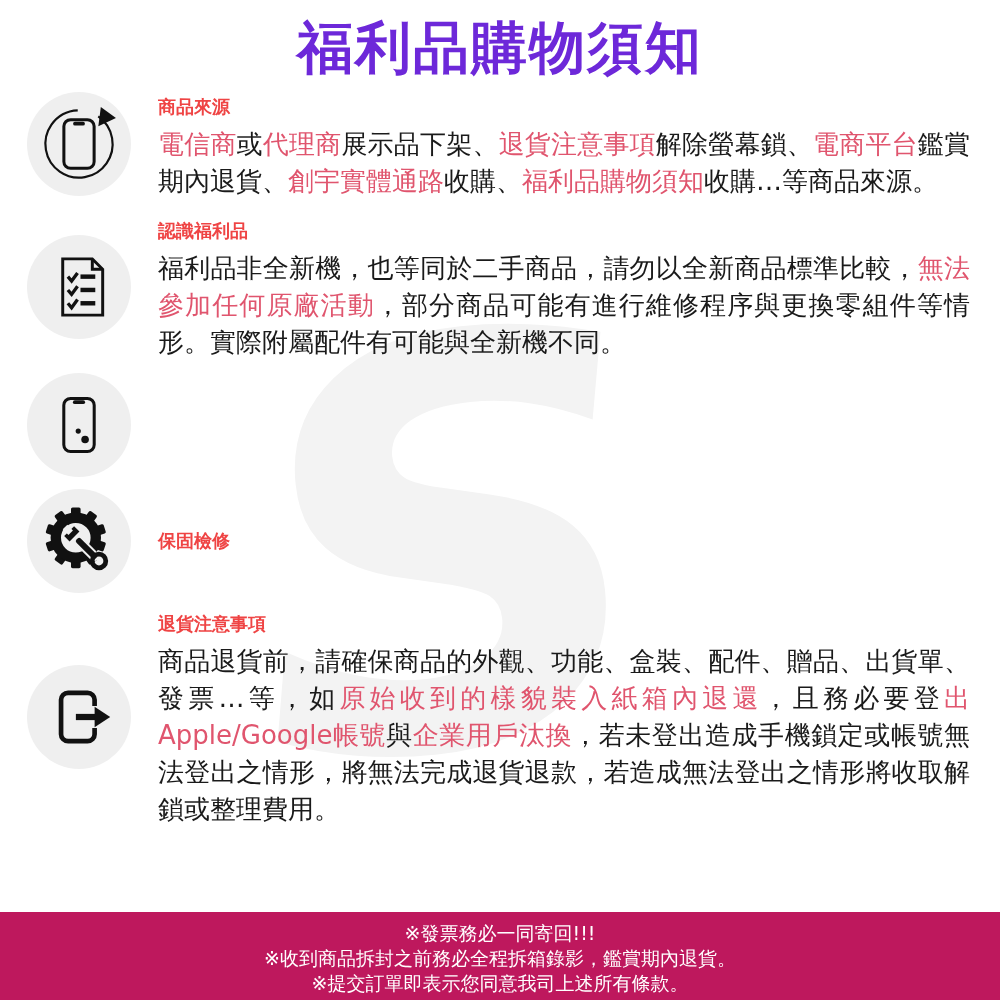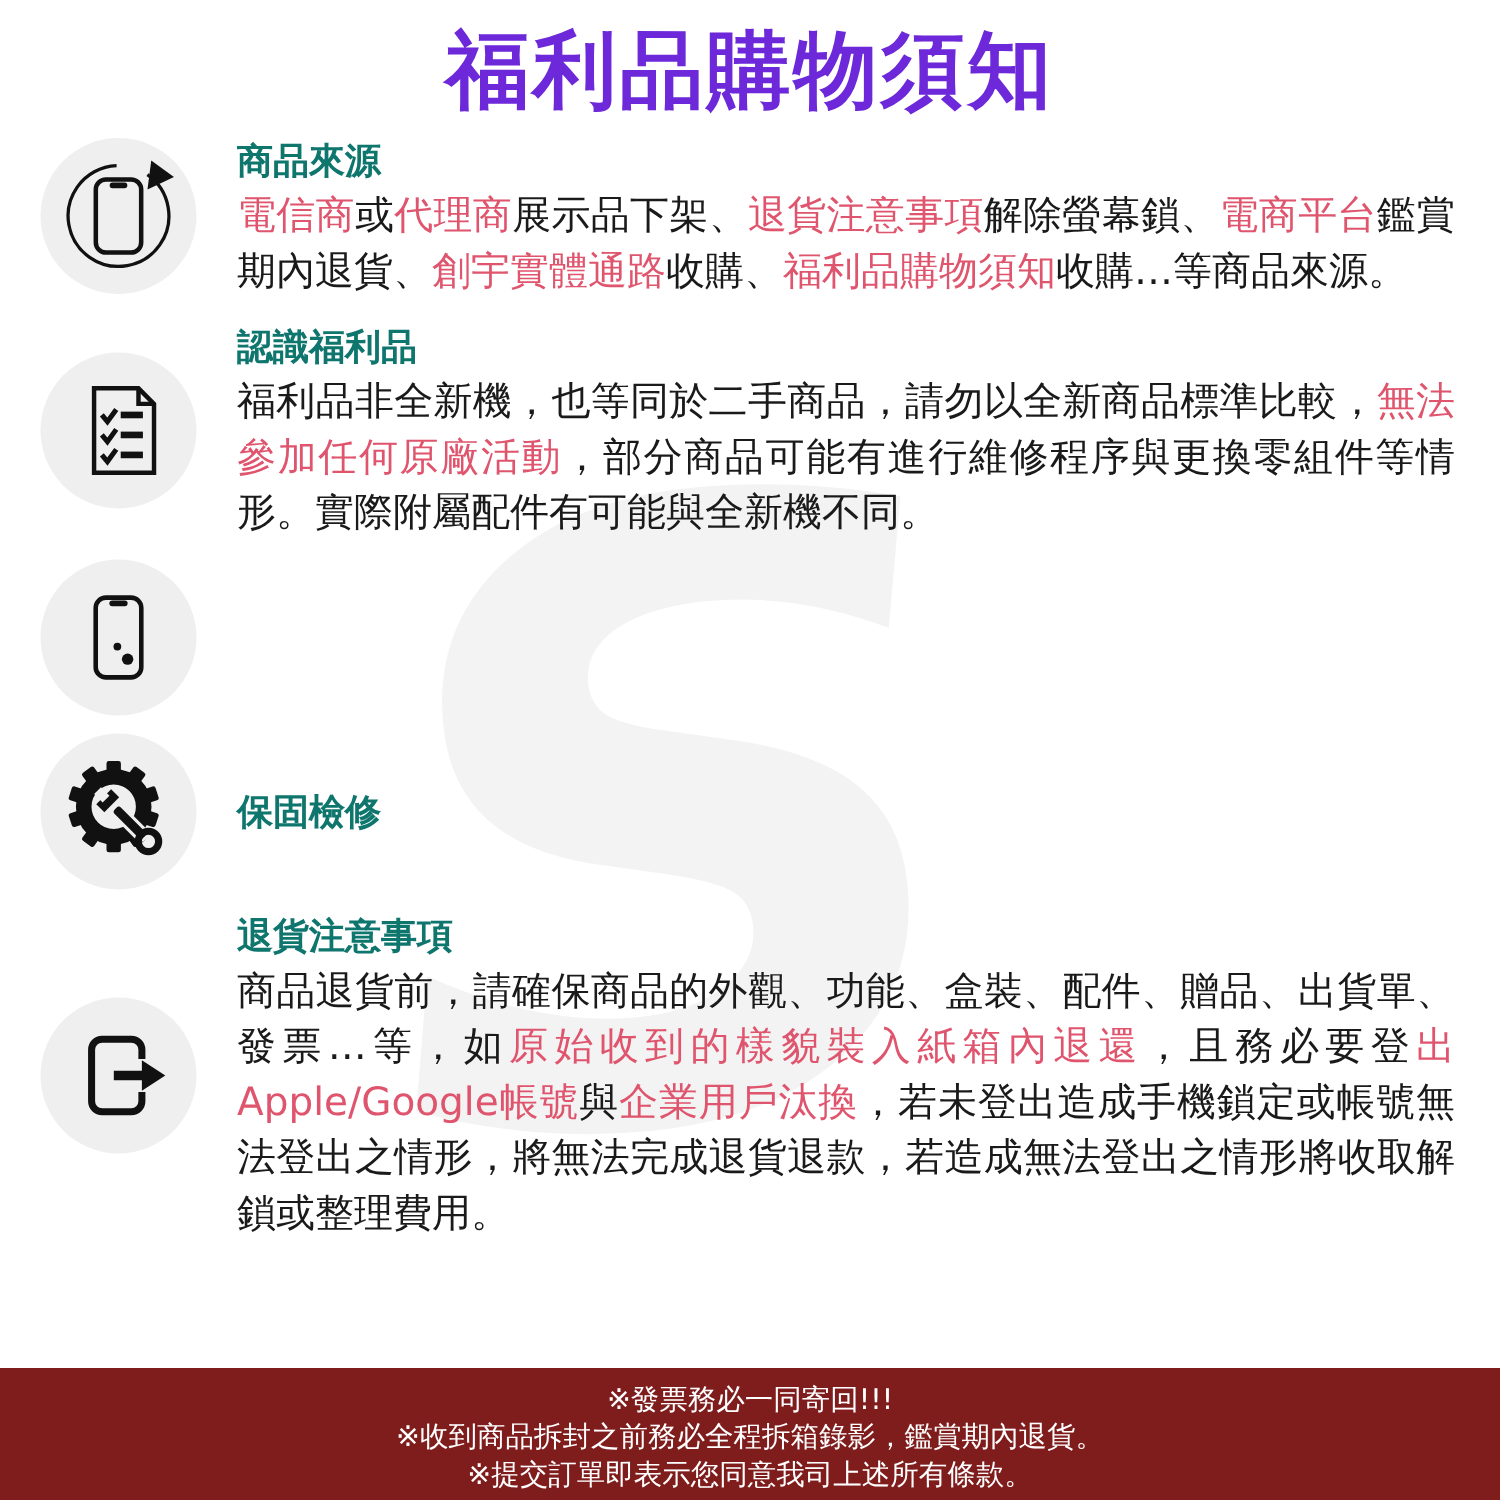--- a/index.html
+++ b/index.html
@@ -21,30 +21,30 @@
   }
   .sections{margin-top:8px;}
   .section{display:flex;align-items:center;margin-bottom:12px;}
   .icon-col{flex:0 0 158px;display:flex;justify-content:center;}
   .icon-circle{
     width:104px;height:104px;border-radius:50%;background:#efefef;
     display:flex;align-items:center;justify-content:center;
   }
   .content{width:812px;}
   .section-heading{
-    font-size:24px;font-weight:bold;line-height:38px;margin:0;color:#0f766e;
+    font-size:18px;font-weight:bold;line-height:38px;margin:0;color:#ef4444;
   }
   .section-body{
     margin:0;font-size:26px;line-height:37px;color:#1a1a1a;
     text-align:justify;
   }
   .r{color:var(--red,#e0556e);}
   .footer{
     position:absolute;left:0;top:912px;width:1000px;height:88px;
-    background:#7f1d1d;color:#fff;text-align:center;z-index:2;
+    background:#be185d;color:#fff;text-align:center;z-index:2;
   }
   .footer-line{font-size:19px;line-height:25px;}
   .footer-inner{padding-top:9px;}
   svg{display:block;}
 </style>
 </head>
 <body>
 
 <div class="watermark">S</div>
 

